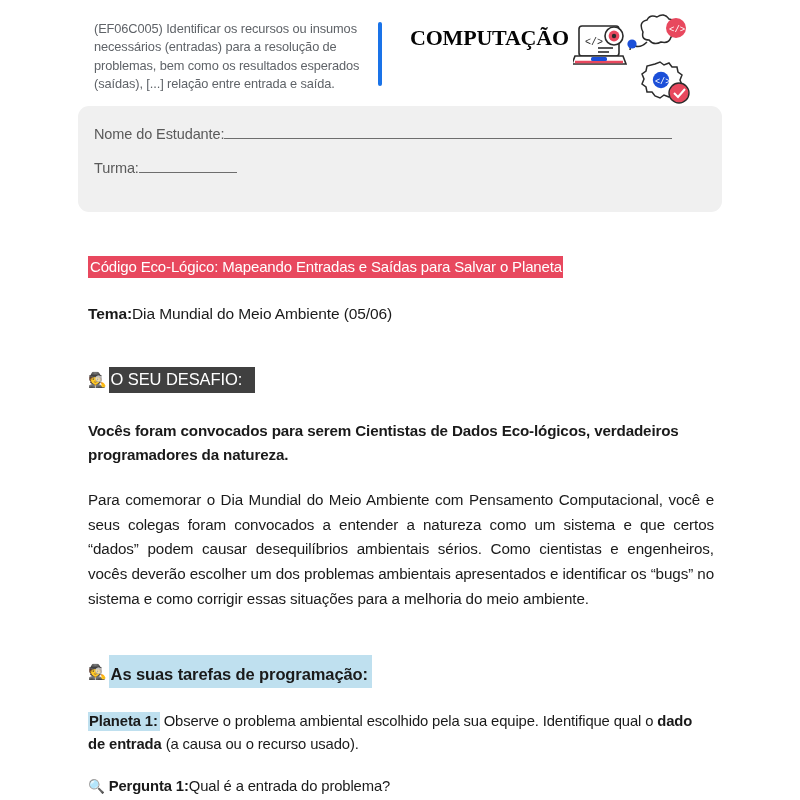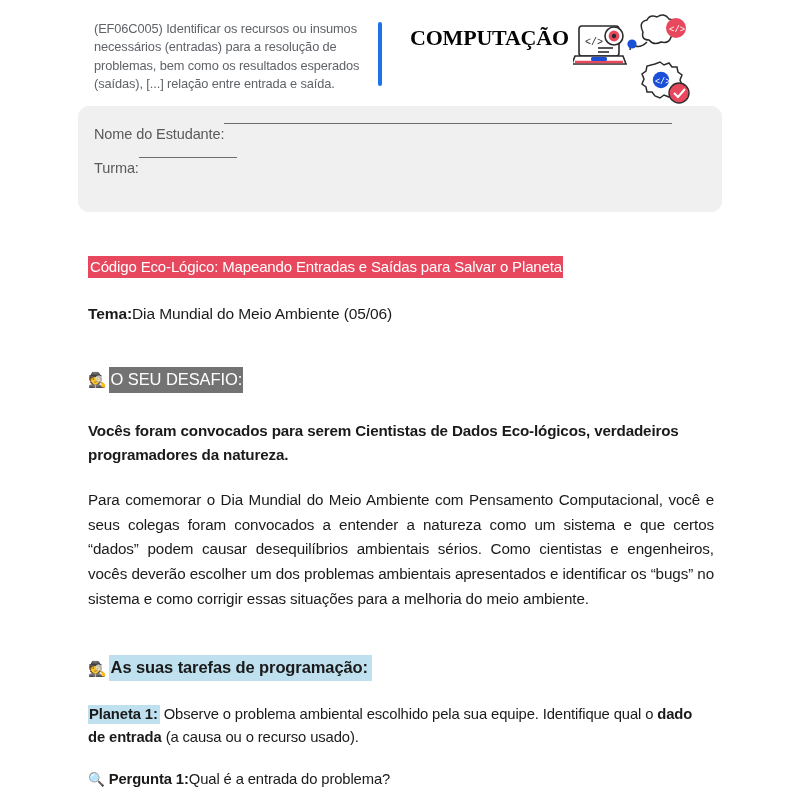--- a/index.html
+++ b/index.html
@@ -79,21 +79,21 @@
     margin: 20px 0 0 78px;
     width: 644px;
     height: 106px;
     background: #f0f0f0;
     border-radius: 11px;
     box-sizing: border-box;
     padding: 20px 18px 0 16px;
   }
   .field-row {
     display: flex;
-    align-items: flex-start;
+    align-items: flex-end;
     font-size: 14.5px;
     color: #5a5a5a;
     margin-bottom: 18px;
     letter-spacing: -0.1px;
   }
   .field-label { white-space: nowrap; }
   .field-rule {
     display: inline-block;
     border-bottom: 1.6px solid #6d6d6d;
     position: relative;
@@ -136,28 +136,28 @@
     letter-spacing: -0.1px;
     display: flex;
     align-items: center;
   }
   .section-head .emoji {
     font-size: 15px;
     line-height: 1;
     margin-right: 2px;
   }
   .hl-blue {
-    background: #737373;
+    background: #404040;
     color: #ffffff;
-    padding: 3px 1px 4px 2px;
+    padding: 3px 13px 4px 2px;
   }
   .hl-lightblue {
     background: #bfe0ef;
     color: #1a1a1a;
-    padding: 3px 4px 4px 2px;
+    padding: 10px 4px 4px 2px;
     font-weight: bold;
   }
   .hl-lightblue-sm {
     background: #bfe0ef;
     color: #1a1a1a;
     font-weight: bold;
     padding: 1px 2px 2px 1px;
   }
 
   .lead {

